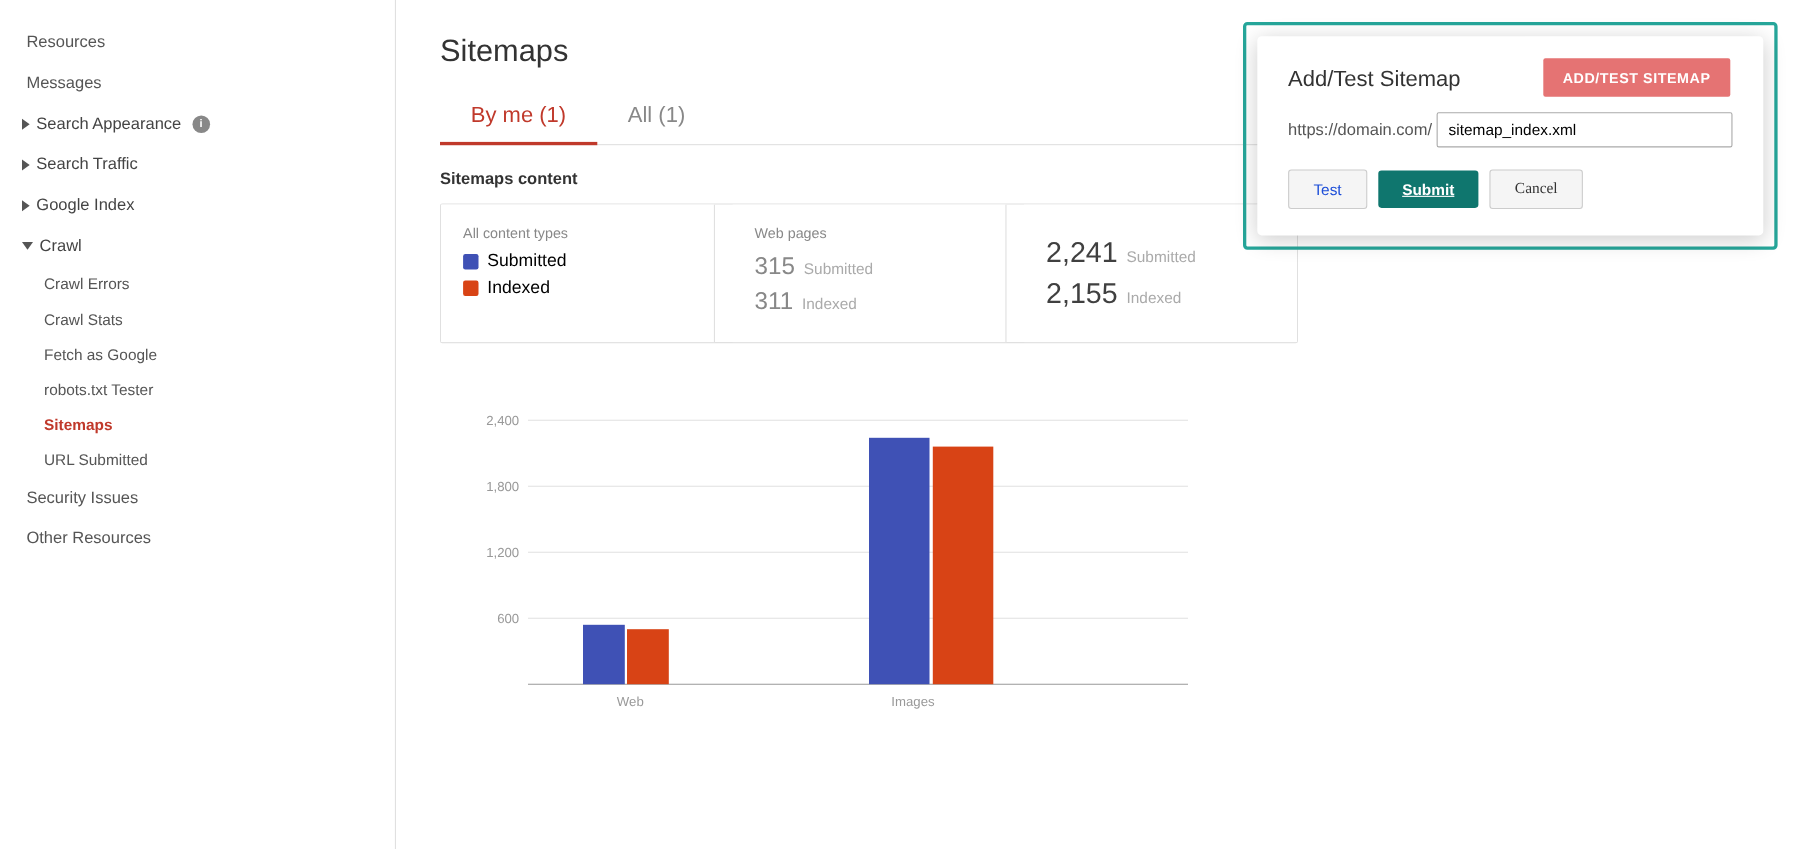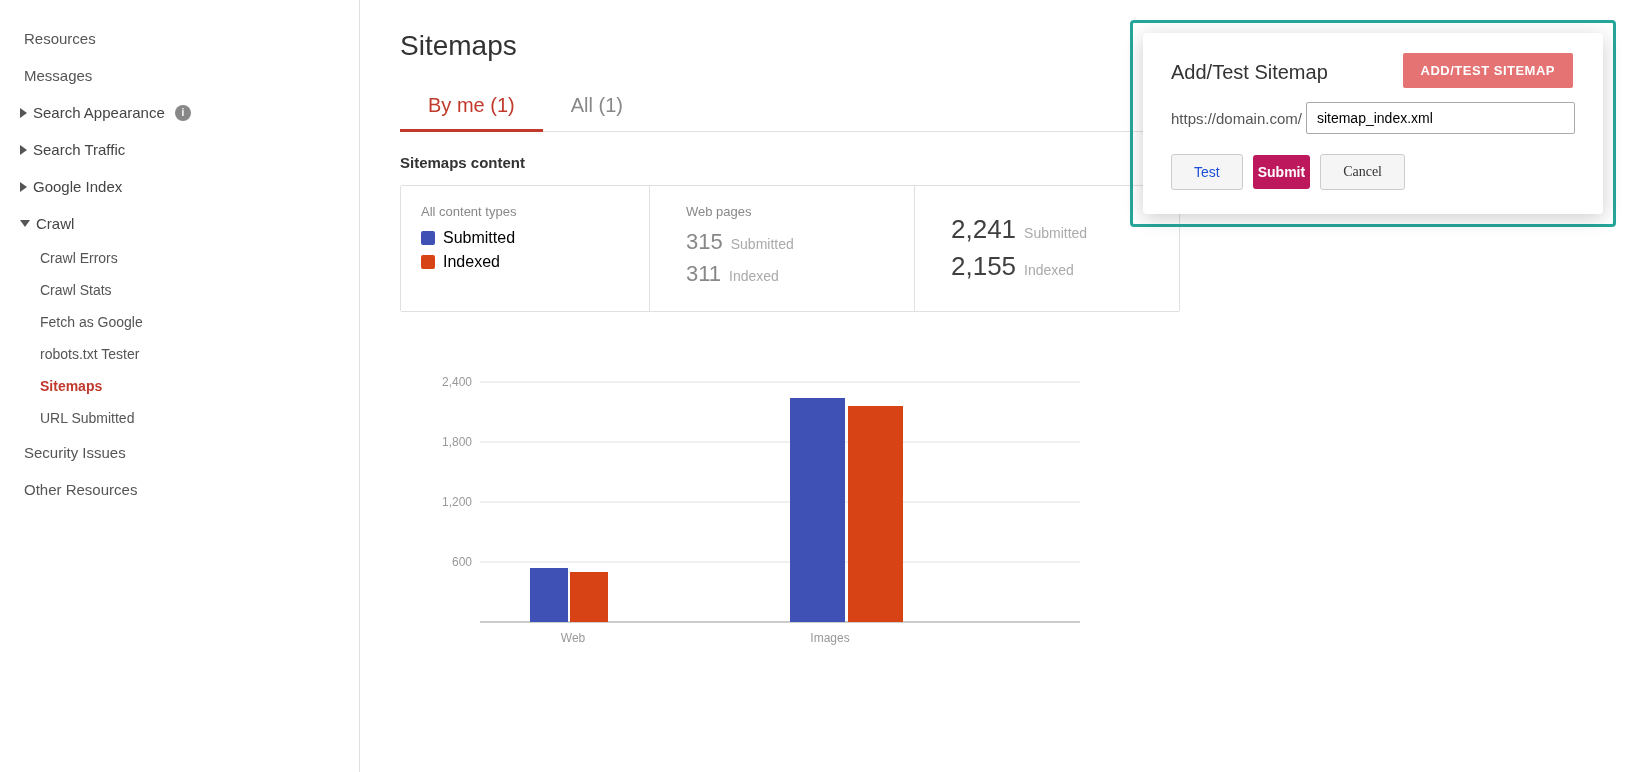--- a/index.html
+++ b/index.html
@@ -129,28 +129,29 @@
     .btn-test {
       background: #f5f5f5;
       border: 1px solid #ccc;
       color: #1d4ed8;
       padding: 9px 22px;
       font-size: 14px;
       cursor: pointer;
       border-radius: 3px;
     }
     .btn-submit {
-      background: #be185d;
+      background: #0f766e;
       border: none;
       color: #fff;
-      padding: 9px 5px;
+      padding: 9px 22px;
       font-size: 14px;
       cursor: pointer;
       border-radius: 3px;
       font-weight: bold;
+      text-decoration: underline;
     }
     .btn-cancel {
       background: #f5f5f5;
       border: 1px solid #ccc;
       color: #333;
       padding: 9px 22px;
       font-size: 14px;
       cursor: pointer;
       border-radius: 3px;
       font-family: Liberation Serif, serif;

